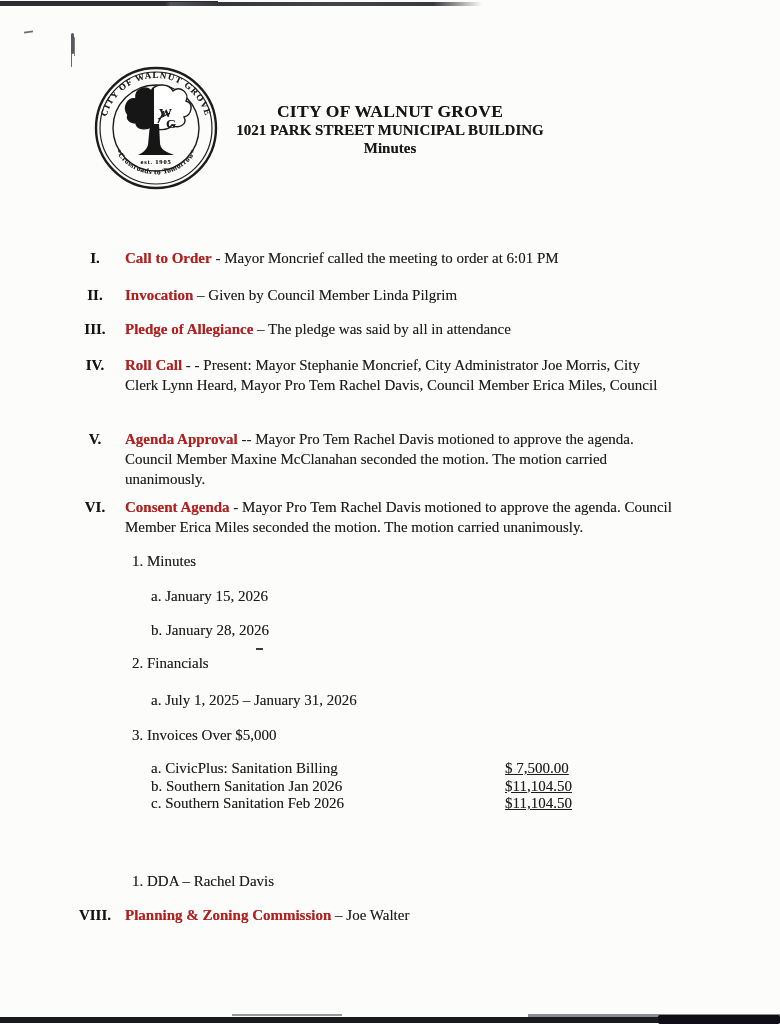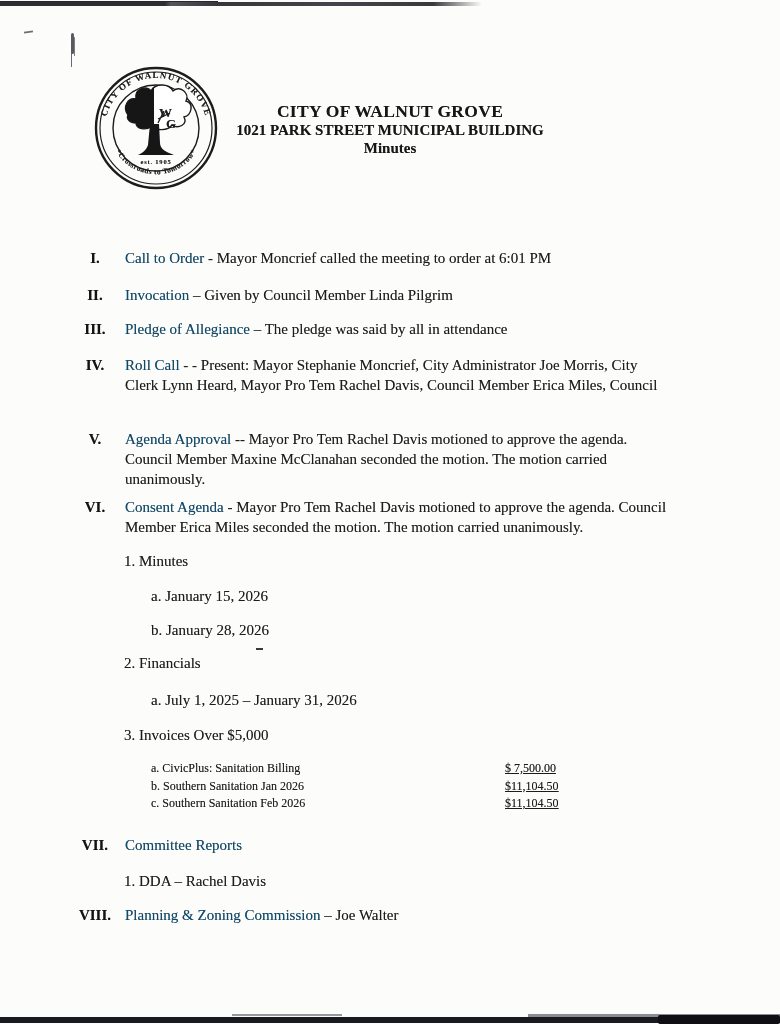--- a/index.html
+++ b/index.html
@@ -15,29 +15,29 @@
   
   .hdr{position:absolute;top:101px;left:0;width:780px;text-align:center;font-weight:bold;color:#161616;}
   .hdr-title{font-size:17.5px;line-height:21px;letter-spacing:.3px;}
   .hdr-line{font-size:15px;line-height:17.5px;}
   .seal{position:absolute;left:92px;top:63px;width:128px;height:130px;}
 
   
   .section{position:absolute;display:flex;font-size:15px;line-height:20px;}
   .sec-num{flex:none;width:40px;margin-left:75px;text-align:center;font-weight:bold;color:#141414;}
   .sec-text{margin-left:10px;width:580px;}
-  .sec-title{font-weight:normal;color:#0c4a6e;}
+  .sec-title{font-weight:bold;color:#b91c1c;}
   .sec-sep{white-space:pre;}
 
   
-  .sub1{position:absolute;left:124px;}
+  .sub1{position:absolute;left:132px;}
   .sub2{position:absolute;left:151px;}
 
   
-  .inv-table{position:absolute;left:151px;top:760px;font-size:12px;line-height:17.5px;}
+  .inv-table{position:absolute;left:151px;top:760px;font-size:15px;line-height:17.5px;}
   .inv-row{display:flex;}
   .inv-label{width:354px;}
   .inv-amount{white-space:pre;text-decoration:underline;}
 
   
   .art{position:absolute;}
   .art-topline{
     top:2px;left:0;width:610px;height:4px;
     background:linear-gradient(90deg,
       #2d2d33 0%, #2d2d33 27%, #55555c 28%, #3c3c44 34%,
@@ -154,24 +154,20 @@
     <div class="inv-row">
       <div class="inv-label">b. Southern Sanitation Jan 2026</div>
       <div class="inv-amount">$11,104.50</div>
     </div>
     <div class="inv-row">
       <div class="inv-label">c. Southern Sanitation Feb 2026</div>
       <div class="inv-amount">$11,104.50</div>
     </div>
   </div>
 
-  <div class="section" style="top:835px">
-    <div class="sec-num">VII.</div>
-    <div class="sec-text"><span class="sec-title">Committee Reports</span></div>
-  </div>
 
   <div class="sub1 doc-text" style="top:871px">1. DDA – Rachel Davis</div>
 
   <div class="section" style="top:905px">
     <div class="sec-num">VIII.</div>
     <div class="sec-text"><span class="sec-title">Planning &amp; Zoning Commission</span><span class="sec-sep"> – </span><span>Joe Walter</span></div>
   </div>
 
 </div>
 

